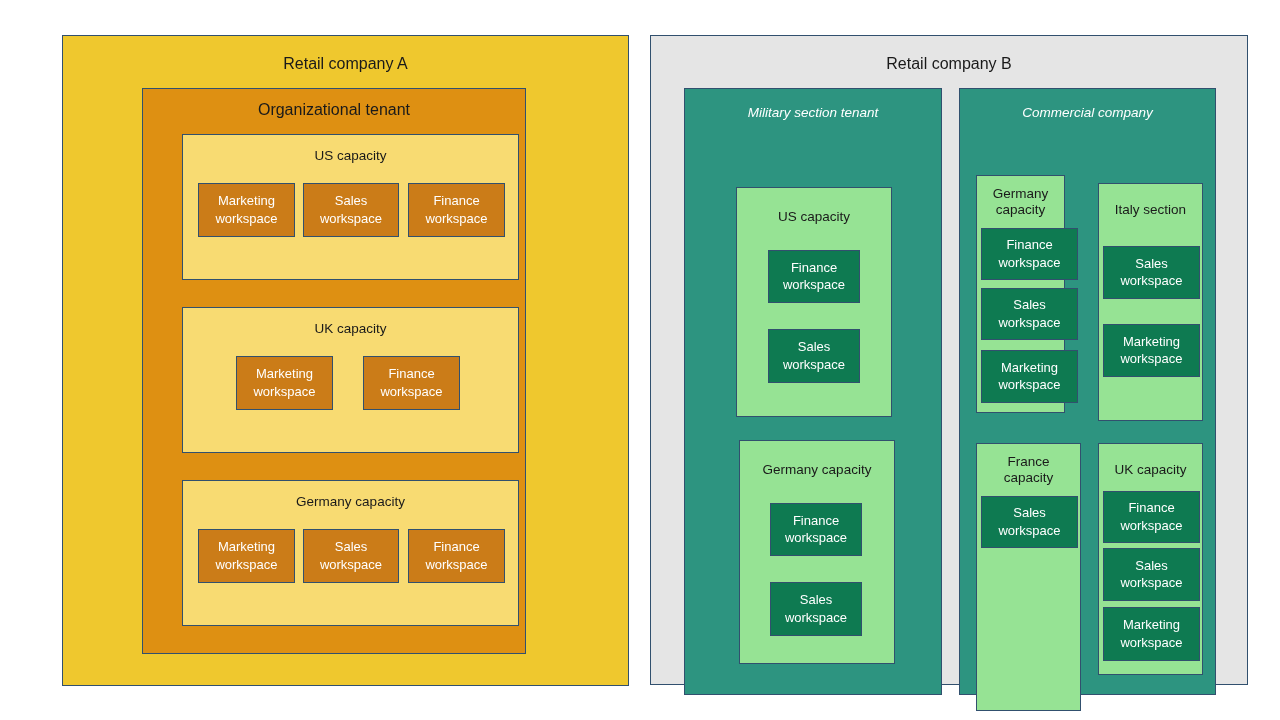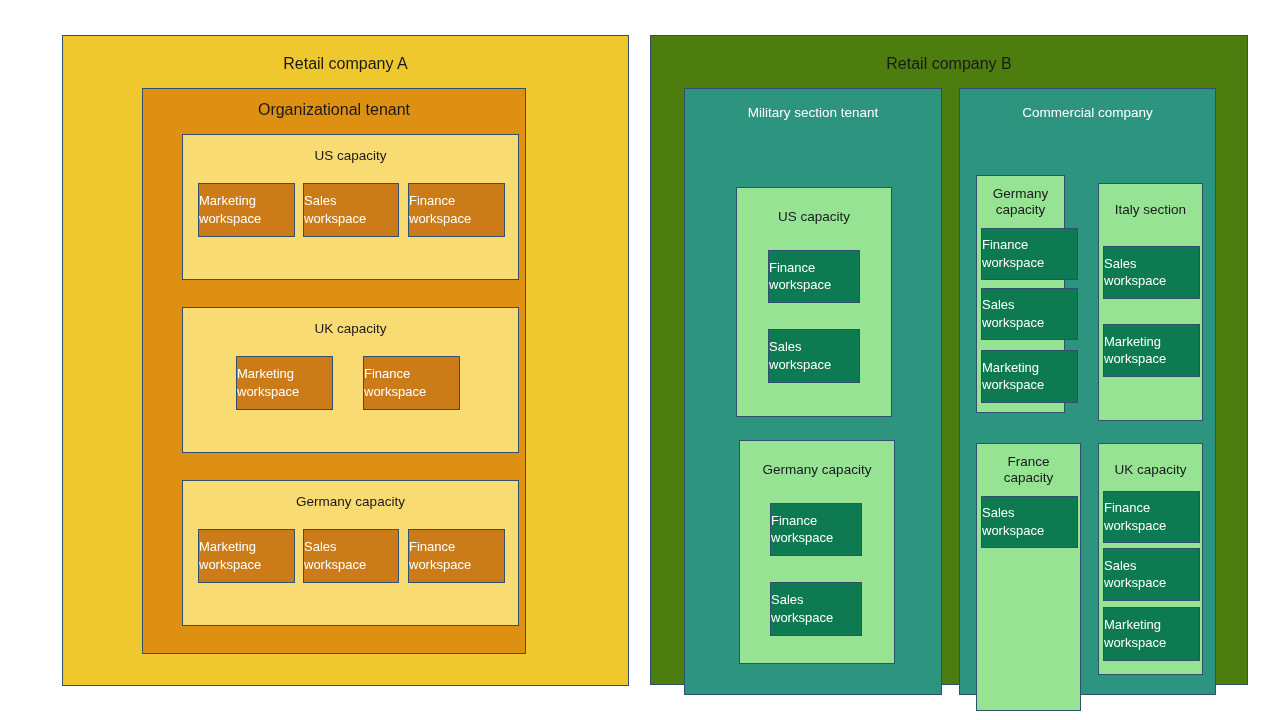--- a/index.html
+++ b/index.html
@@ -32,32 +32,33 @@
     white-space: pre-line;
   }
 
   
   .company-a        { background: #EFC82E; }
   .tenant-a         { background: #DE9012; }
   .capacity-a       { background: #F8DB72; }
   .workspace-a      { background: #CB7C18; }
 
   
-  .company-b        { background: #4d7c0f; }
+  .company-b        { background: #e5e5e5; }
   .tenant-b         { background: #2D9480; }
   .capacity-b       { background: #96E394; }
   .workspace-b      { background: #0E7A51; }
 
   .title-dark  { color: #1A1A1A; font-size: 16px; }
-  .title-light { color: #FFFFFF; font-size: 13.5px; }
+  .title-light { color: #FFFFFF; font-size: 13.5px; font-style: italic; }
 
   .ws-text {
     position: absolute;
     left: 0; right: 0; top: 50%;
     transform: translateY(-50%);
+    text-align: center;
     color: #FFFFFF;
     font-size: 13px;
     line-height: 1.38;
     white-space: pre-line;
   }
   .cap-title-a { font-size: 13.5px; color: #1A1A1A; }
   .cap-title-b { font-size: 13.5px; color: #1A1A1A; }
 </style>
 </head>
 <body>

